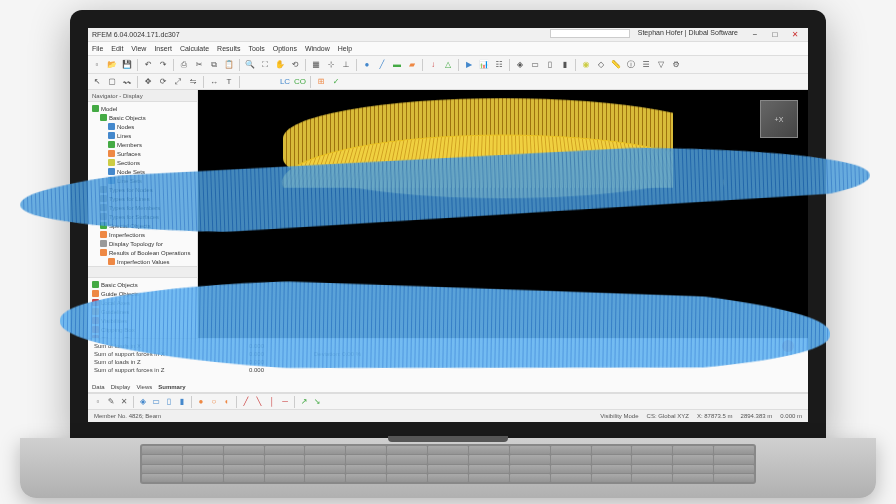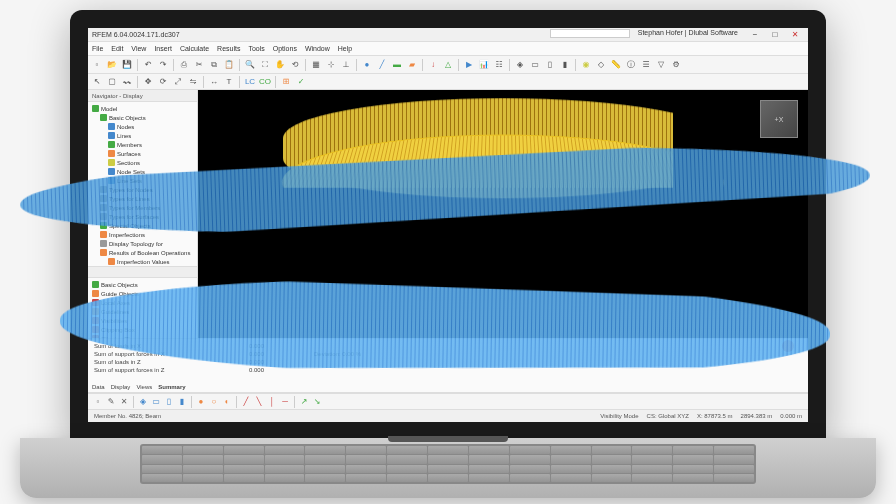--- a/index.html
+++ b/index.html
@@ -386,21 +386,21 @@
       <span class="tool-btn">〰</span>
       <span class="tool-sep"></span>
       <span class="tool-btn">✥</span>
       <span class="tool-btn">⟳</span>
       <span class="tool-btn">⤢</span>
       <span class="tool-btn">⇋</span>
       <span class="tool-sep"></span>
       <span class="tool-btn">↔</span>
       <span class="tool-btn">T</span>
       <span class="tool-sep"></span>
-      <span class="tool-btn" style="color:#48c;">LC</span>
+      <span class="tool-btn" style="color:#48c;margin-left:35px;">LC</span>
       <span class="tool-btn" style="color:#4a4;">CO</span>
       <span class="tool-sep"></span>
       <span class="tool-btn" style="color:#e84;">⊞</span>
       <span class="tool-btn" style="color:#4a4;">✓</span>
     </div>
 
     <div class="main-area">
 
       <div class="nav-panel">
         <div class="nav-header">

